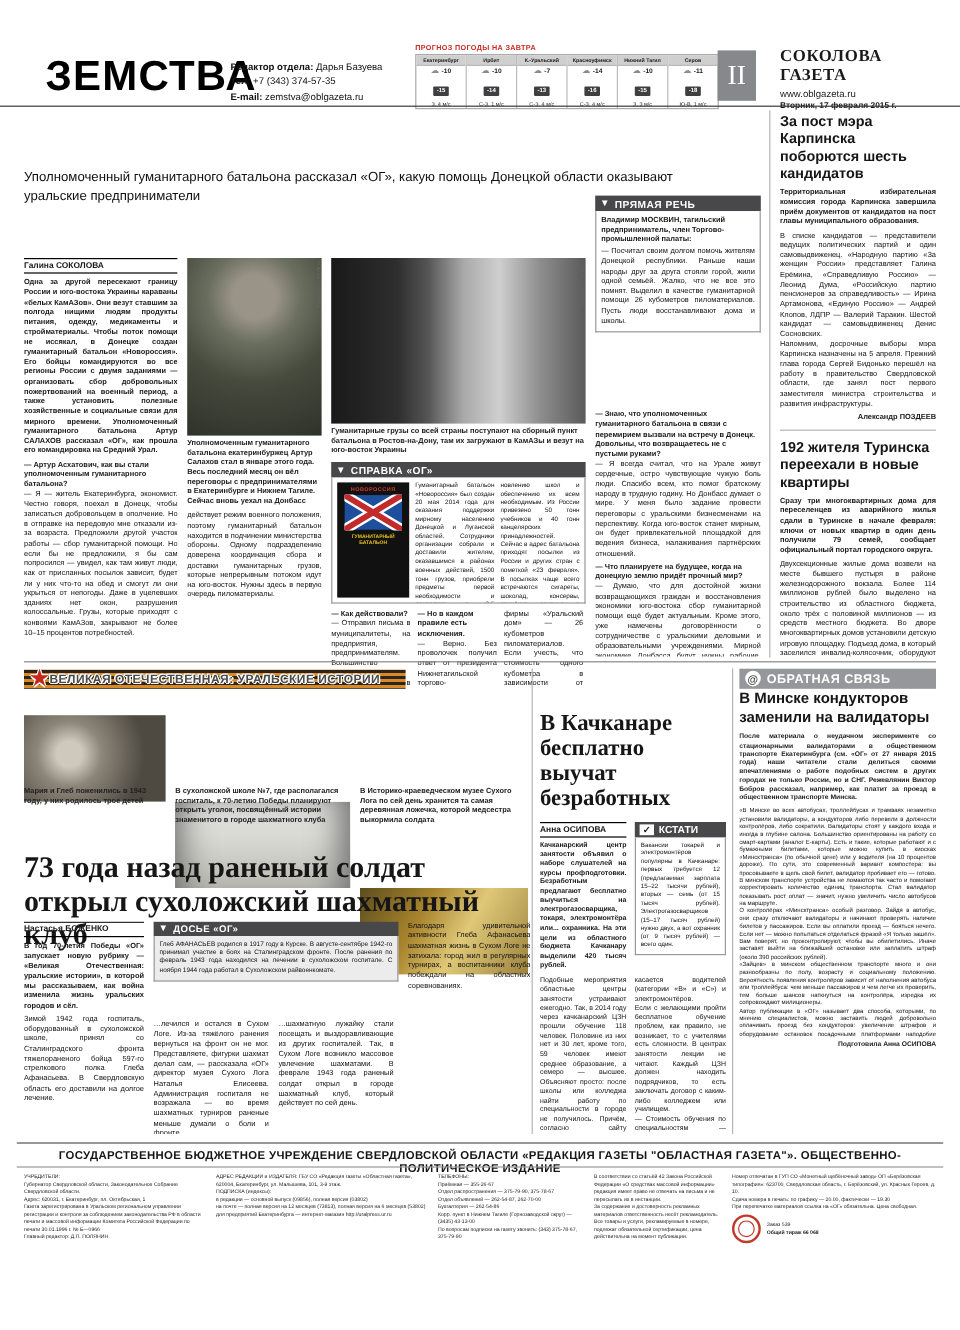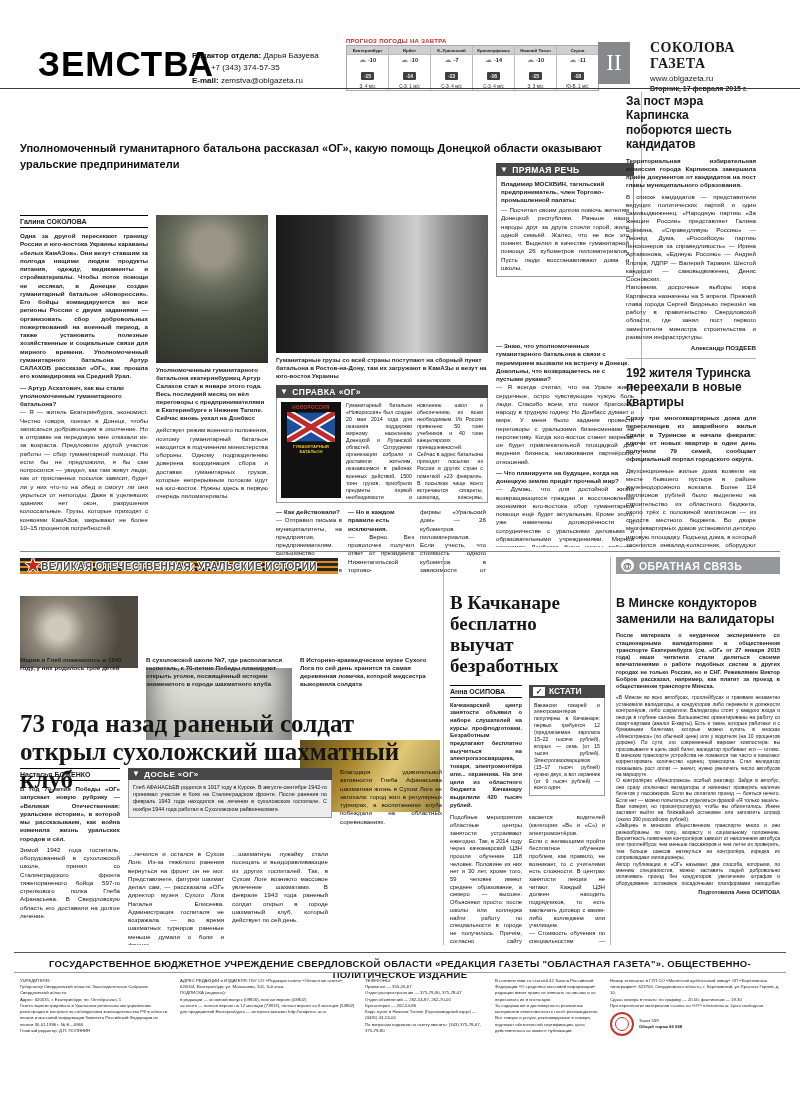--- a/index.html
+++ b/index.html
@@ -22,21 +22,21 @@
   .wwind{font-size:4.6px;color:#333;padding:1.5px 0;}
   .pagenum{background:#86888b;color:#fff;font-family:"Liberation Serif",serif;font-size:23px;
            width:32px;height:42px;display:flex;align-items:center;justify-content:center;}
   .mast-title{font-family:"Liberation Serif",serif;font-weight:700;font-size:14px;letter-spacing:.5px;}
   .mast-url{font-size:8px;color:#222;margin-top:2px;}
   .mast-date{font-size:7px;font-weight:700;margin-top:2px;}
   .hrule{background:#3a3a3a;height:1px;}
   .vrule{background:#b5b5b5;width:1px;}
   
   .main-headline{font-family:"Liberation Serif",serif;font-weight:700;font-size:37px;letter-spacing:-.5px;color:#161616;line-height:1;}
-  .main-subtitle{font-weight:700;font-size:11px;line-height:1.45;color:#111;}
+  .main-subtitle{font-weight:400;font-size:11px;line-height:1.45;color:#111;}
   .serif-headline{font-family:"Liberation Serif",serif;font-weight:600;color:#161616;}
   
   .byline{font-size:7px;font-weight:700;border-top:1px solid #000;border-bottom:1px solid #000;
           padding:2px 0;margin-bottom:4px;}
   .lead{font-weight:700;font-size:6.2px;line-height:1.33;text-align:justify;white-space:pre-line;}
   .t{font-size:6.2px;line-height:1.33;text-align:justify;white-space:pre-line;color:#111;}
   .q{font-weight:700;font-size:6.2px;line-height:1.33;margin-top:3px;}
   .author{font-weight:700;font-size:6.2px;text-align:right;margin-top:3px;}
   .caption{font-weight:700;font-size:6.2px;line-height:1.3;color:#222;}
   .photo{position:relative;background:#cfcfcf;overflow:hidden;}
@@ -238,21 +238,21 @@
 
   <div class="abs clip" style="left:496px;top:342px;width:138px;height:205px;">
     <div class="q" style="margin-top:0;">— Знаю, что уполномоченных гуманитарного батальона в связи с перемирием вызвали на встречу в Донецк. Довольны, что возвращаетесь не с пустыми руками?</div>
     <div class="t">— Я всегда считал, что на Урале живут сердечные, остро чувствующие чужую боль люди. Спасибо всем, кто помог братскому народу в трудную годину. Но Донбасс думает о мире. У меня было задание провести переговоры с уральскими бизнесменами на перспективу. Когда юго-восток станет мирным, он будет привлекательной площадкой для ведения бизнеса, налаживания партнёрских отношений.</div>
     <div class="q">— Что планируете на будущее, когда на донецкую землю придёт прочный мир?</div>
     <div class="t">— Думаю, что для достойной жизни возвращающихся граждан и восстановления экономики юго-востока сбор гуманитарной помощи ещё будет актуальным. Кроме этого, уже намечены договорённости о сотрудничестве с уральскими деловыми и образовательными учреждениями. Мирной экономике Донбасса будут нужны рабочие, техники, учителя, специалисты разных профессий.</div>
   </div>
 
   <div class="abs vrule" style="left:641px;top:92px;height:456px;"></div>
 
-  <div class="abs clip" style="left:626px;top:94px;width:130px;height:455px;">
+  <div class="abs clip" style="left:650px;top:94px;width:130px;height:455px;">
     <div>
       <div class="sb-title">За пост мэра Карпинска поборются шесть кандидатов</div>
       <div class="lead">Территориальная избирательная комиссия города Карпинска завершила приём документов от кандидатов на пост главы муниципального образования.</div>
       <div class="t" style="margin-top:3px;">В списке кандидатов — представители ведущих политических партий и один самовыдвиженец. «Народную партию «За женщин России» представляет Галина Ерёмина, «Справедливую Россию» — Леонид Дума, «Российскую партию пенсионеров за справедливость» — Ирина Артамонова, «Единую Россию» — Андрей Клопов, ЛДПР — Валерий Таракин. Шестой кандидат — самовыдвиженец Денис Сосновских.
 Напомним, досрочные выборы мэра Карпинска назначены на 5 апреля. Прежний глава города Сергей Бидонько перешёл на работу в правительство Свердловской области, где занял пост первого заместителя министра строительства и развития инфраструктуры.</div>
       <div class="author">Александр ПОЗДЕЕВ</div>
     </div>
     <div class="sb-sep"></div>
     <div>
       <div class="sb-title">192 жителя Туринска переехали в новые квартиры</div>
@@ -331,21 +331,21 @@
 Если с желающими пройти бесплатное обучение проблем, как правило, не возникает, то с учителями есть сложности. В центрах занятости лекции не читают. Каждый ЦЗН должен находить подрядчиков, то есть заключать договор с каким-либо колледжем или училищем.
 — Стоимость обучения по специальностям — электромонтёр, электрогазосварщик и токарь — более 100 тысяч рублей, поэтому по закону мы проводим открытый конкурс, — рассказала «ОГ» директор качканарского центра занятости Людмила Масленникова.</div>
     </div>
   </div>
 
   <div class="abs clip" style="left:616px;top:557px;width:164px;height:390px;">
     <div class="fb-bar">
       <span class="at">@</span>
       <span>ОБРАТНАЯ СВЯЗЬ</span>
     </div>
-    <div class="fb-headline" style="margin-top:22px;">В Минске кондукторов заменили на валидаторы</div>
+    <div class="fb-headline" style="margin-top:1px;">В Минске кондукторов заменили на валидаторы</div>
     <div class="fb-lead" style="margin-top:5px;">После материала о неудачном эксперименте со стационарными валидаторами в общественном транспорте Екатеринбурга (см. «ОГ» от 27 января 2015 года) наши читатели стали делиться своими впечатлениями о работе подобных систем в других городах не только России, но и СНГ. Режевлянин Виктор Бобров рассказал, например, как платит за проезд в общественном транспорте Минска.</div>
     <div class="fb-body clip" style="margin-top:4px;height:192px;">«В Минске во всех автобусах, троллейбусах и трамваях незаметно установили валидаторы, а кондукторов либо перевели в должности контролёров, либо сократили. Валидаторы стоят у каждого входа и иногда в глубине салона. Большинство ориентированы на работу со смарт-картами (аналог Е-карты). Есть и такие, которые работают и с бумажными билетами, которые можно купить в киосках «Минсктранса» (по обычной цене) или у водителя (на 10 процентов дороже). По сути, это современный вариант компостера: вы просовываете в щель свой билет, валидатор пробивает его — готово. В минском транспорте устройства не ломаются так часто и помогают корректировать количество единиц транспорта. Стал валидатор показывать рост оплат — значит, нужно увеличить число автобусов на маршруте.
 О контролёрах «Минсктранса» особый разговор. Зайдя в автобус, они сразу отключают валидаторы и начинают проверять наличие билетов у пассажиров. Если вы оплатили проезд — бояться нечего. Если нет — можно попытаться отделаться фразой «Я только зашёл». Вам поверят, но проконтролируют, чтобы вы обилетились. Иначе заставят выйти на ближайшей остановке или заплатить штраф (около 390 российских рублей).
 «Зайцев» в минском общественном транспорте много и они разнообразны по полу, возрасту и социальному положению. Вероятность появления контролёров зависит от наполнения автобуса или троллейбуса: чем меньше пассажиров и чем легче их проверить, тем больше шансов наткнуться на контролёра, изредка их сопровождают милиционеры.
 Автор публикации в «ОГ» называет два способа, которыми, по мнению специалистов, можно заставить людей добровольно оплачивать проезд без кондукторов: увеличение штрафов и оборудование остановок посадочными платформами наподобие турникетов метро. Я бы предложил третий вариант: адекватная стоимость проезда и нормальная транспортная ситуация. Наказывать людей можно без устали, но не факт, что «зайцев» станет меньше.
 Конечно, стоимость проезда в 23 рубля не так уж и высока. Но все предыдущие повышения прошли очень быстро. И мне как пассажиру общественного транспорта очень не хотелось бы, чтобы стоимость билета и далее росла с такой скоростью».</div>
     <div class="author" style="font-size:5.6px;">Подготовила Анна ОСИПОВА</div>
   </div>
 
   <div class="abs hrule" style="left:14px;top:952px;width:772px;background:#555;"></div>

